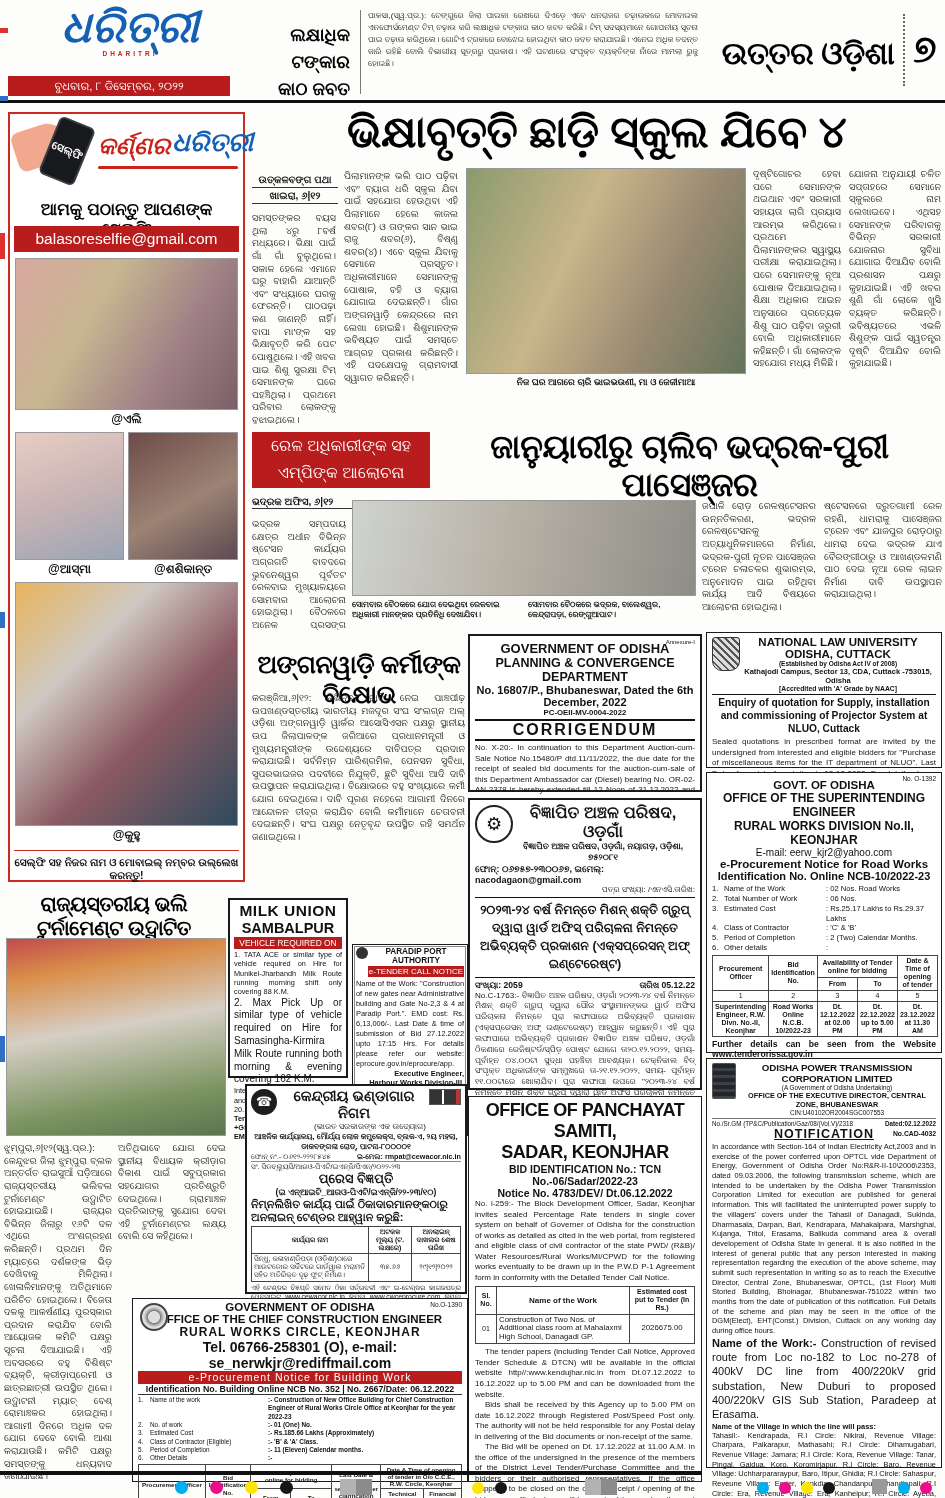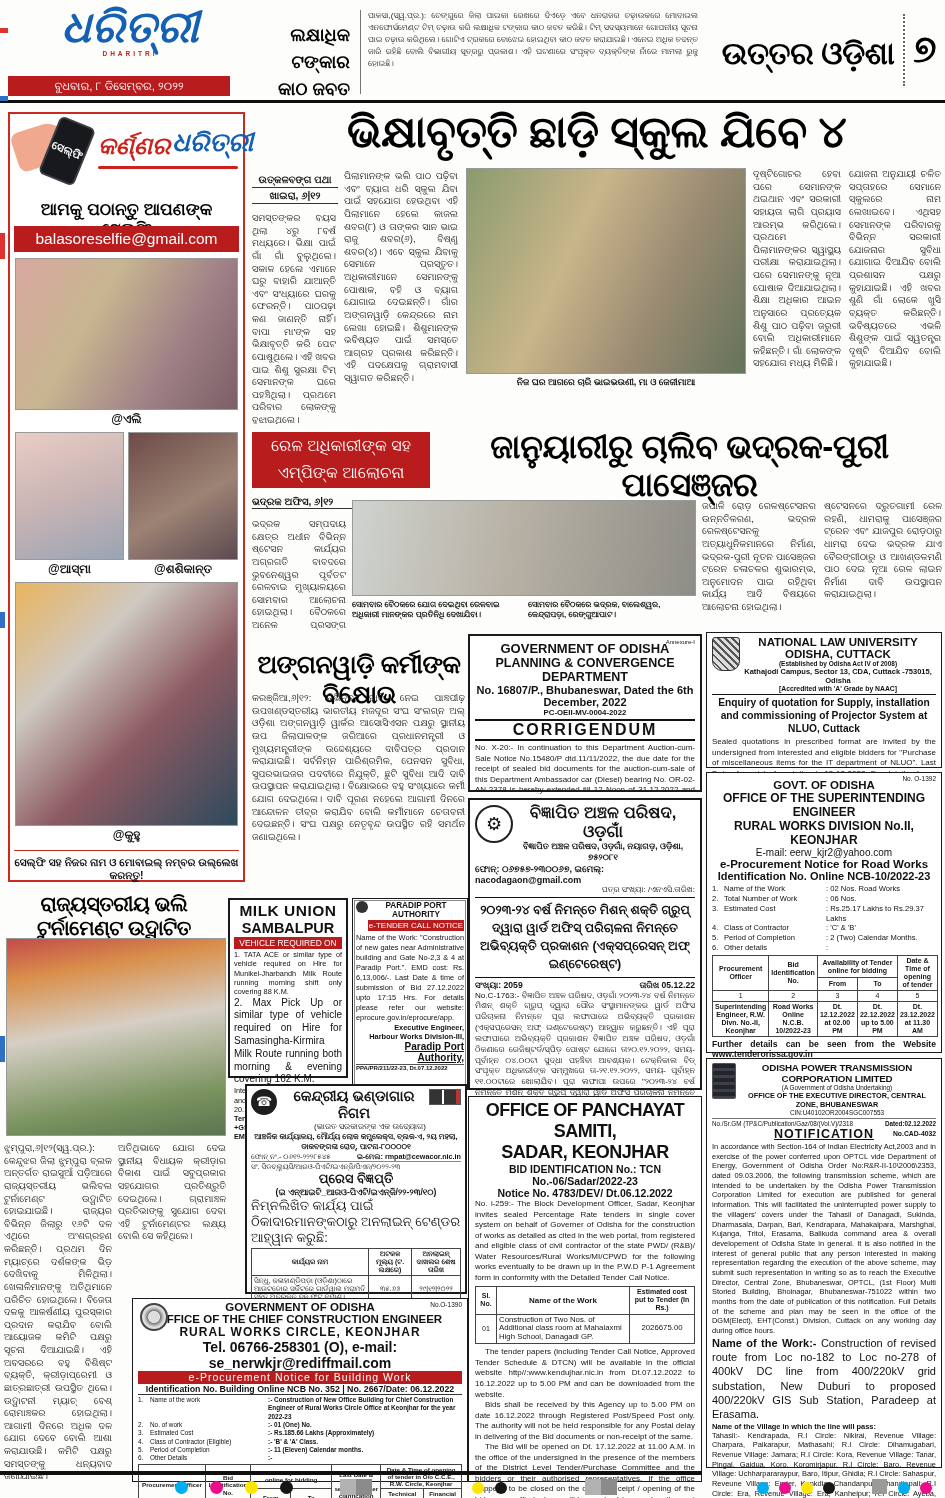--- a/index.html
+++ b/index.html
@@ -287,21 +287,21 @@
     <div class="ctr b" style="font-size:15.5px;letter-spacing:.5px;">MILK UNION</div>
     <div class="ctr b" style="font-size:14.5px;">SAMBALPUR</div>
     <div class="bar" style="font-size:8.4px;height:12px;line-height:12px;margin:1px 0;">VEHICLE REQUIRED ON HIRE</div>
     <div style="font-size:7.3px;line-height:1.28;text-align:justify;">1. TATA ACE or similar type of vehicle required on Hire for Munikel-Jharbandh Milk Route running morning shift only covering 88 K.M.</div>
     <div style="font-size:10px;line-height:1.28;text-align:justify;">2. Max Pick Up or similar type of vehicle required on Hire for Samasingha-Kirmira Milk Route running both morning &amp; evening covering 162 K.M.</div>
     <div style="font-size:7.3px;line-height:1.28;text-align:justify;">Interested Parties may purchase and submit Tenders by 20.12.2022.</div>
     <div class="b" style="font-size:7.3px;">Tender Paper Cost - Rs.200/-+GST</div>
     <div class="b" style="font-size:7.3px;">EMD  -  Rs.2,000/-</div>
   </div>
 
-  <div class="abs box" style="left:352px;top:898px;width:116px;height:192px;padding:2px 3px;border-width:1.5px;box-shadow:inset 0 0 0 1px #fff,inset 0 0 0 2px #888;">
+  <div class="abs box" style="left:352px;top:944px;width:116px;height:192px;padding:2px 3px;border-width:1.5px;box-shadow:inset 0 0 0 1px #fff,inset 0 0 0 2px #888;">
     <div style="position:relative;">
       <div style="position:absolute;left:0;top:0;width:12px;height:12px;border-radius:50%;background:#333;"></div>
       <div class="ctr b" style="font-size:8.2px;margin-left:12px;">PARADIP PORT AUTHORITY</div>
     </div>
     <div class="bar" style="font-size:8px;height:11px;line-height:11px;margin:1px 0 2px 12px;">e-TENDER CALL NOTICE</div>
     <div style="font-size:7.4px;line-height:1.35;text-align:justify;">Name of the Work: "Construction of new gates near Administrative building and Gate No-2,3 &amp; 4 at Paradip Port.". EMD cost: Rs. 6,13,006/-. Last Date &amp; time of submission of Bid 27.12.2022 upto 17:15 Hrs. For details please refer our website: eprocure.gov.in/eprocure/app.</div>
     <div class="rt b" style="font-size:7.4px;">Executive Engineer,</div>
     <div class="rt b" style="font-size:7.4px;">Harbour Works Division-III,</div>
     <div class="rt b" style="font-size:10px;text-decoration:underline;">Paradip Port Authority,</div>
     <div style="font-size:6px;font-weight:bold;border-top:1px solid #555;margin-top:1px;">PPA/PR/211/22-23, Dt.07.12.2022</div>
@@ -315,21 +315,21 @@
       <div class="ctr" style="font-size:8px;margin-left:28px;">(ଭାରତ ସରକାରଙ୍କ ଏକ ଉଦ୍ୟୋଗ)</div>
     </div>
     <div class="ctr b" style="font-size:7.6px;line-height:1.3;">ଆଞ୍ଚଳିକ କାର୍ଯ୍ୟାଳୟ, ମୌର୍ଯ୍ୟ ଲୋକ କମ୍ପ୍ଲେକ୍ସ, ବ୍ଲକ-ଏ, ୨ୟ ମହଲା, ଡାକବଙ୍ଗଳା ରୋଡ୍, ପାଟନା-୮୦୦୦୦୧</div>
     <div style="display:flex;justify-content:space-between;font-size:7.2px;border-bottom:1px solid #888;">
       <span>ଫୋନ୍ ନଂ.- ୦୬୧୨-୨୨୨୮୫୪୫</span>
       <span class="b">ଇ-ମେଲ: rmpat@cewacor.nic.in</span>
     </div>
     <div style="font-size:7.2px;">ସଂ. ସିଡବ୍ଲ୍ୟୁସି/ଆରଓ-ପିଏଟି/ଇଏନ୍‌ଜି/ପିଏନ୍/୨୦୨୨-୨୩</div>
     <div class="ctr b" style="font-size:13px;">ପ୍ରେସ ବିଜ୍ଞପ୍ତି</div>
     <div class="ctr b" style="font-size:8.6px;">(ଇ ଏନ୍‌ଆଇଟି_ଆରଓ-ପିଏଟି/ଇଏନ୍‌ଜି/୨୨-୨୩/୧୦)</div>
-    <div style="font-size:13px;">ନିମ୍ନଲିଖିତ କାର୍ଯ୍ୟ ପାଇଁ ଠିକାଦାରମାନଙ୍କଠାରୁ ଅନଲାଇନ୍ ଟେଣ୍ଡର ଆହ୍ୱାନ କରୁଛି:</div>
+    <div style="font-size:11px;font-weight:bold;">ନିମ୍ନଲିଖିତ କାର୍ଯ୍ୟ ପାଇଁ ଠିକାଦାରମାନଙ୍କଠାରୁ ଅନଲାଇନ୍ ଟେଣ୍ଡର ଆହ୍ୱାନ କରୁଛି:</div>
     <table style="margin:2px 0;">
       <tbody>
           <tr>
         <th>କାର୍ଯ୍ୟର ନାମ</th>
         <th style="width:38px;">ଅଟକଳ ମୂଲ୍ୟ (ଟ. ଲକ୍ଷରେ)</th>
         <th style="width:44px;">ଅନଲାଇନ୍ ଦାଖଲର ଶେଷ ତାରିଖ</th>
       </tr>
       <tr>
         <td style="text-align:left;font-size:7.2px;">ସିନ୍ଧୁ, କଳାହାଣ୍ଡିପଡ଼ା (ଓଡ଼ିଶା)ଠାରେ ଆଉଟଡୋର ସର୍କିଟରେ ଗାର୍ଡୱାଲ ମରାମତି ସହିତ ଅତିରିକ୍ତ ଦୃଢ଼ ଫୁଟ୍ ନିର୍ମାଣ।</td>
         <td>୩୫.୬୬</td>

